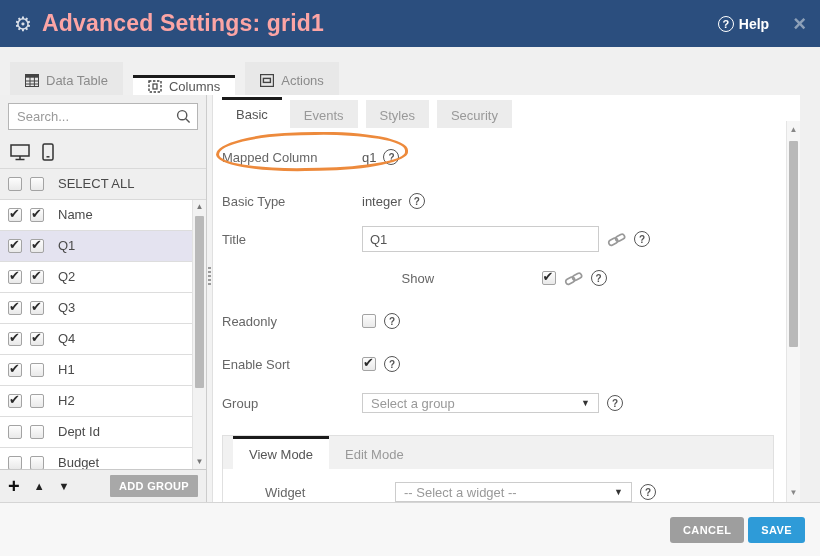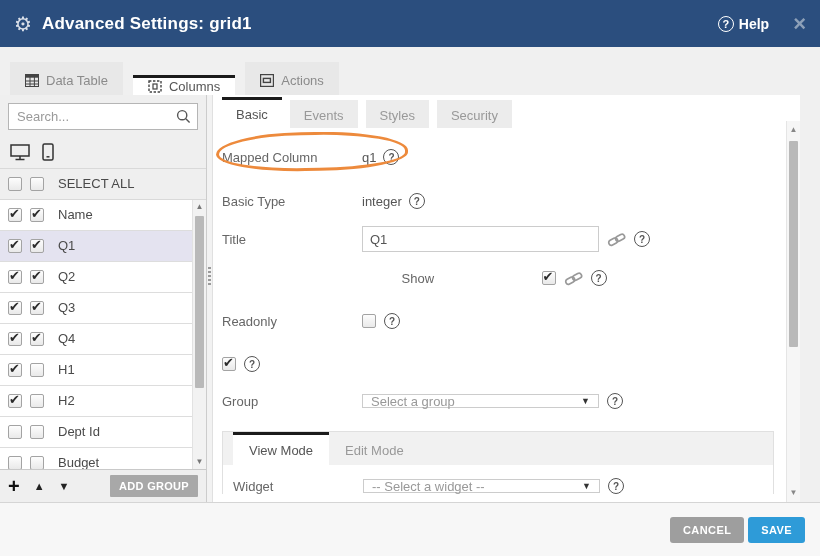--- a/index.html
+++ b/index.html
@@ -6,21 +6,21 @@
   html,body { width:820px; height:556px; }
   body {
     font-family: "Liberation Sans", sans-serif;
     background:#f0f0f0; color:#555; overflow:hidden;
   }
   .dialog { width:820px; height:556px; display:flex; flex-direction:column; background:#f0f0f0; }
 
   
   .hdr { height:47px; background:#2b4e7e; display:flex; align-items:center; padding:0 14px; flex:0 0 auto; }
   .gear { color:#d9dfe9; font-size:20px; line-height:1; margin-right:10px; }
-  .hdr h1 { color:#ffffff; font-size:17px; font-weight:bold; letter-spacing:.2px; }
+  .hdr h1 { color:#fca5a5; font-size:23px; font-weight:bold; letter-spacing:.2px; }
   .hdr-right { margin-left:auto; display:flex; align-items:center; }
   .help-btn { display:flex; align-items:center; gap:5px; color:#fff; font-size:14px; font-weight:bold; cursor:pointer; }
   .qcirc { display:inline-flex; align-items:center; justify-content:center; width:16px; height:16px; border-radius:50%; font-size:11px; font-weight:bold; }
   .qcirc.white { border:1.5px solid #fff; color:#fff; }
   .close-x { color:#8da0b8; font-size:22px; font-weight:bold; margin-left:24px; line-height:1; cursor:pointer; }
 
   
   .tabbar { height:48px; background:#f0f0f0; display:flex; align-items:flex-end; padding-left:10px; flex:0 0 auto; }
   .tab { height:33px; background:#e8e8e8; color:#8b8b8b; font-size:13px; display:flex; align-items:center; gap:7px; padding:0 15px; margin-right:10px; cursor:pointer; border-top:3px solid transparent; }
   .tab.active { background:#fff; color:#555; border-top:3px solid #1b1b1b; height:20px; }
@@ -68,38 +68,38 @@
   .stab { height:28px; background:#ececec; color:#999; font-size:13px; display:flex; align-items:center; padding:12px 14px; margin-right:8px; cursor:pointer; border-top:3px solid transparent; }
   .stab.active { background:#fff; color:#555; border-top:3px solid #1b1b1b; height:31px; }
 
   .form { flex:1 1 auto; position:relative; padding-left:9px; overflow:hidden; }
   .frow { display:flex; align-items:center; }
   .frow > label { width:140px; flex:0 0 140px; font-size:13px; color:#666; }
   .static-val { font-size:13px; color:#555; margin-right:7px; }
   .qicon { display:inline-flex; align-items:center; justify-content:center; width:16px; height:16px; border-radius:50%; border:1px solid #555; color:#555; font-size:10px; font-weight:bold; flex:0 0 16px; }
   .text-input { width:237px; height:26px; border:1px solid #ccc; font-family:inherit; font-size:13px; color:#555; padding:0 7px; outline:none; }
   .chain { margin:0 8px; line-height:0; }
-  .sel { width:237px; height:14px; border:1px solid #ccc; background:#fff; display:flex; align-items:center; padding:0 8px; font-size:13px; color:#999; cursor:pointer; }
+  .sel { width:237px; height:20px; border:1px solid #ccc; background:#fff; display:flex; align-items:center; padding:0 8px; font-size:13px; color:#999; cursor:pointer; }
   .sel .caret { margin-left:auto; font-size:9px; color:#333; }
   .gap8 { width:8px; flex:0 0 8px; }
 
   .r-mapped { margin-top:16px; height:26px; }
   .r-ctype  { margin-top:18px; height:26px; }
   .r-title  { margin-top:12px; }
   .r-show   { margin-top:15px; height:22px;justify-content:center; }
   .r-ro     { margin-top:23px; height:18px; }
   .r-sort   { margin-top:25px; height:18px; }
   .r-group  { margin-top:20px; }
 
   .mode-box { margin-top:22px; margin-right:12px; border:1px solid #e0e0e0; border-bottom:none; }
   .mode-tabs { background:#f1f1f1; display:flex; padding-left:10px; height:33px; align-items:flex-start; }
   .mtab { height:33px; background:#f1f1f1; color:#999; font-size:13px; display:flex; align-items:center; padding:0 16px; cursor:pointer; border-top:3px solid transparent; }
   .mtab.active { background:#fff; color:#555; border-top:3px solid #1b1b1b; }
   .widget-row { margin-top:13px; padding-left:10px; }
-  .widget-row > label { width:130px; flex:0 0 130px; }
+  .widget-row > label { width:130px; flex:0 0 130px;margin-left:32px; }
 
   .annotation { position:absolute; left:3px; top:4px; width:192px; height:39px; border:3px solid #ed8a3c; border-radius:48% 52% 50% 50% / 58% 55% 48% 50%; transform:rotate(-1deg); pointer-events:none; }
 
   
   .vscroll { width:14px; flex:0 0 14px; background:#f6f6f6; border-left:1px solid #e5e5e5; position:relative; margin-top:26px; }
   .vscroll .arr { position:absolute; left:0; width:100%; text-align:center; font-size:8px; color:#888; height:14px; line-height:14px; cursor:pointer; }
   .vscroll .arr.up { top:2px; }
   .vscroll .arr.dn { bottom:2px; }
   .vscroll .thumb { position:absolute; left:2px; width:9px; top:20px; height:206px; background:#b9b9b9; border-radius:1px; cursor:pointer; }
   .right-gutter { width:20px; flex:0 0 20px; background:#f0f0f0; }
@@ -321,20 +321,21 @@
         </div>
 
         <div class="frow r-ro">
           <label>Readonly</label>
           <span class="checkbox"></span>
           <span class="gap8"></span>
           <span class="qicon">?</span>
         </div>
 
         <div class="frow r-sort">
+          <label>Enable Sort</label>
           <span class="checkbox checked"></span>
           <span class="gap8"></span>
           <span class="qicon">?</span>
         </div>
 
         <div class="frow r-group">
           <label>Group</label>
           <div class="sel">
             <span>Select a group</span>
             <span class="caret">▼</span>

